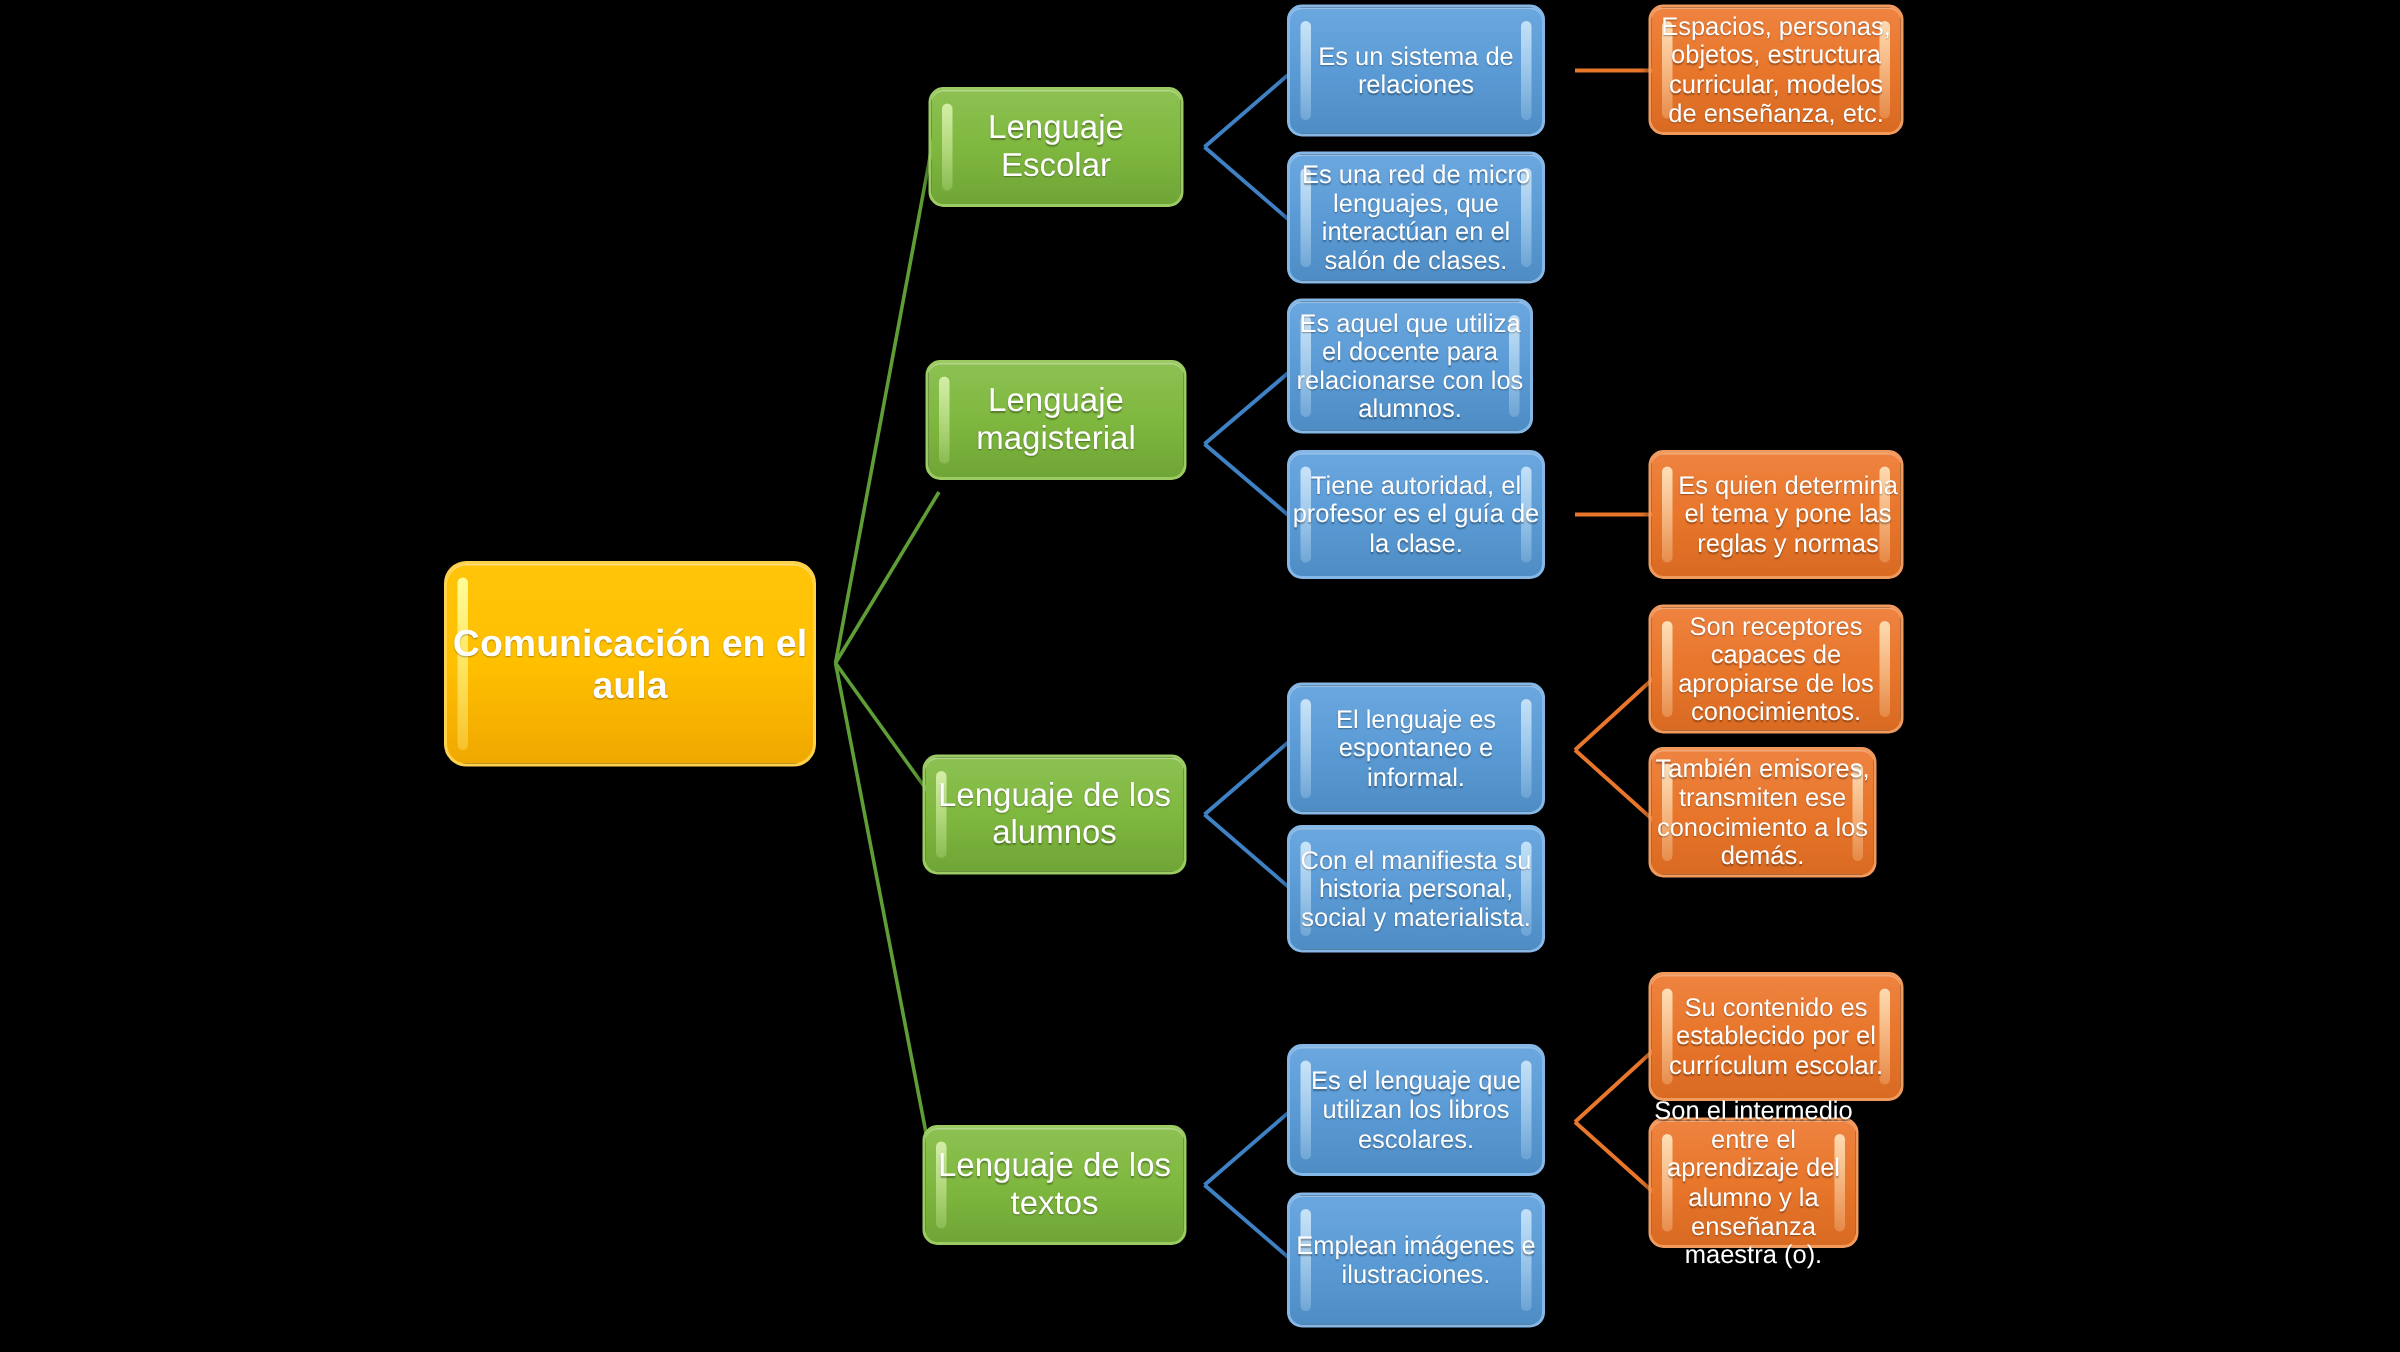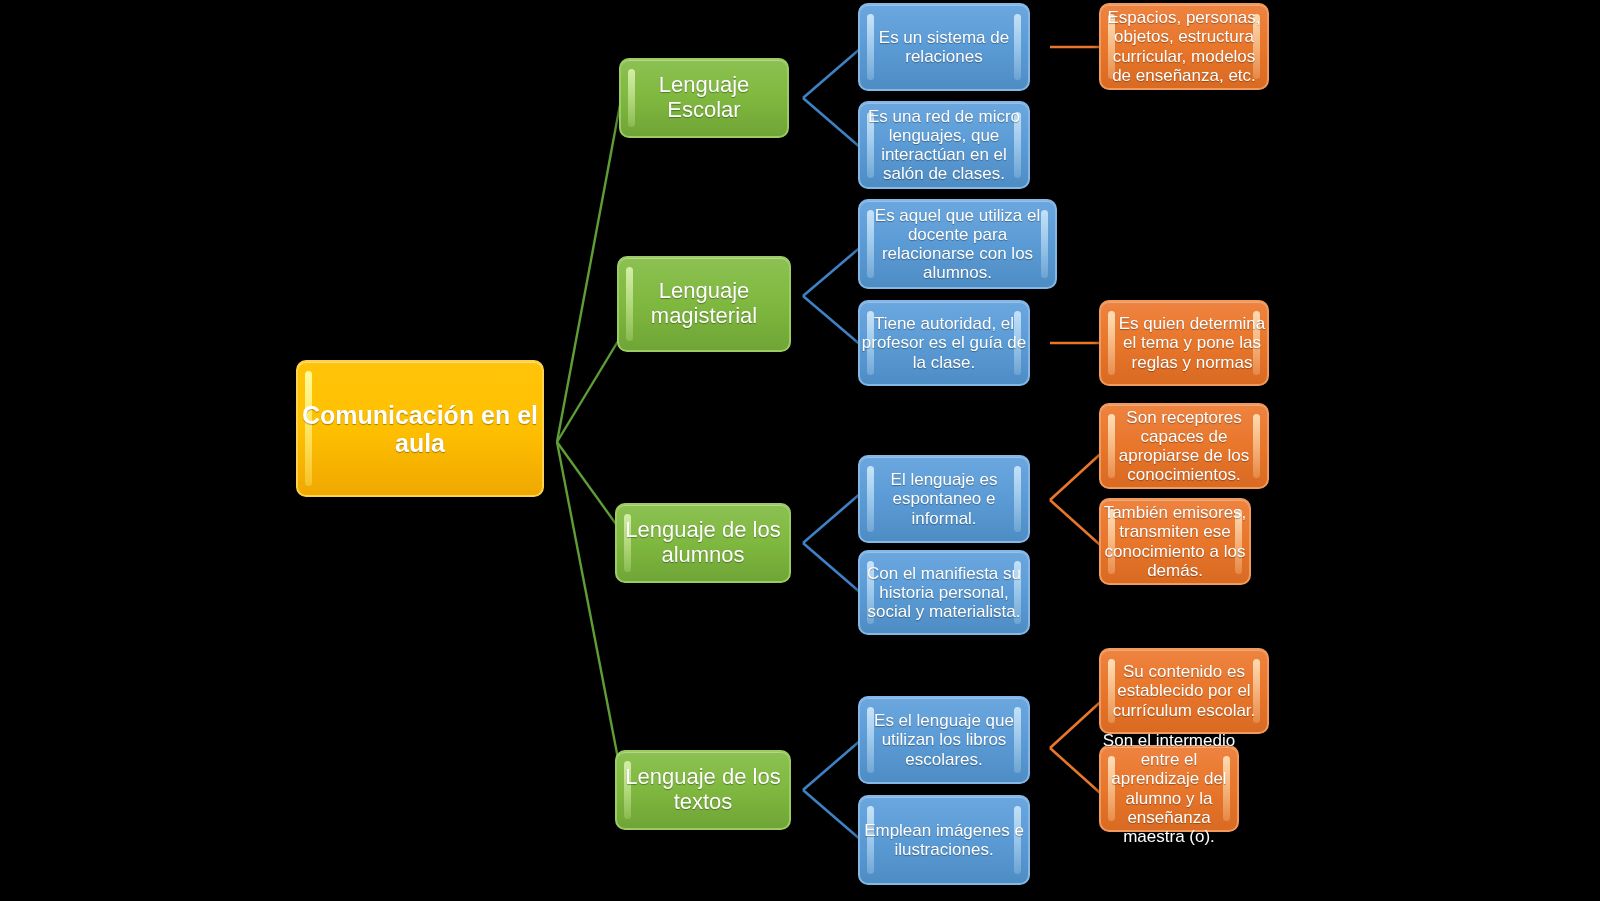--- a/index.html
+++ b/index.html
@@ -84,45 +84,45 @@
     <g stroke="#E8762B" stroke-width="2.6" fill="none">
       <line x1="1050" y1="47" x2="1104" y2="47"></line>
       <line x1="1050" y1="343" x2="1104" y2="343"></line>
       <line x1="1050" y1="500" x2="1108" y2="447"></line>
       <line x1="1050" y1="500" x2="1108" y2="552"></line>
       <line x1="1050" y1="748" x2="1108" y2="695"></line>
       <line x1="1050" y1="748" x2="1108" y2="800"></line>
     </g>
   </svg>
 
-  <div class="node root" style="left:296px;top:360px;width:248px;height:137px;">
+  <div class="node root" style="left:296px;top:374px;width:248px;height:137px;border-radius:15px;">
     <span class="txt">Comunicación en el aula</span>
   </div>
 
   <div class="node green" style="left:619px;top:58px;width:170px;height:80px;justify-content:center;">
     <span class="txt">Lenguaje Escolar</span>
   </div>
-  <div class="node green" style="left:617px;top:256px;width:174px;height:96px;justify-content:flex-end;">
+  <div class="node green" style="left:617px;top:240px;width:174px;height:80px;justify-content:flex-end;">
     <span class="txt">Lenguaje magisterial</span>
   </div>
   <div class="node green" style="left:615px;top:503px;width:176px;height:80px;">
     <span class="txt">Lenguaje de los alumnos</span>
   </div>
   <div class="node green" style="left:615px;top:750px;width:176px;height:80px;">
     <span class="txt">Lenguaje de los textos</span>
   </div>
 
   <div class="node blue" style="left:858px;top:3px;width:172px;height:88px;">
     <span class="txt">Es un sistema de relaciones</span>
   </div>
   <div class="node blue" style="left:858px;top:101px;width:172px;height:88px;">
     <span class="txt">Es una red de micro lenguajes, que interactúan en el salón de clases.</span>
   </div>
 
-  <div class="node blue" style="left:858px;top:199px;width:199px;height:90px;">
+  <div class="node blue" style="left:858px;top:199px;width:164px;height:90px;">
     <span class="txt">Es aquel que utiliza el docente  para relacionarse con los alumnos.</span>
   </div>
   <div class="node blue" style="left:858px;top:300px;width:172px;height:86px;">
     <span class="txt">Tiene autoridad, el profesor es el guía de la clase.</span>
   </div>
 
   <div class="node blue" style="left:858px;top:455px;width:172px;height:88px;">
     <span class="txt">El lenguaje es espontaneo e informal.</span>
   </div>
   <div class="node blue" style="left:858px;top:550px;width:172px;height:85px;">

